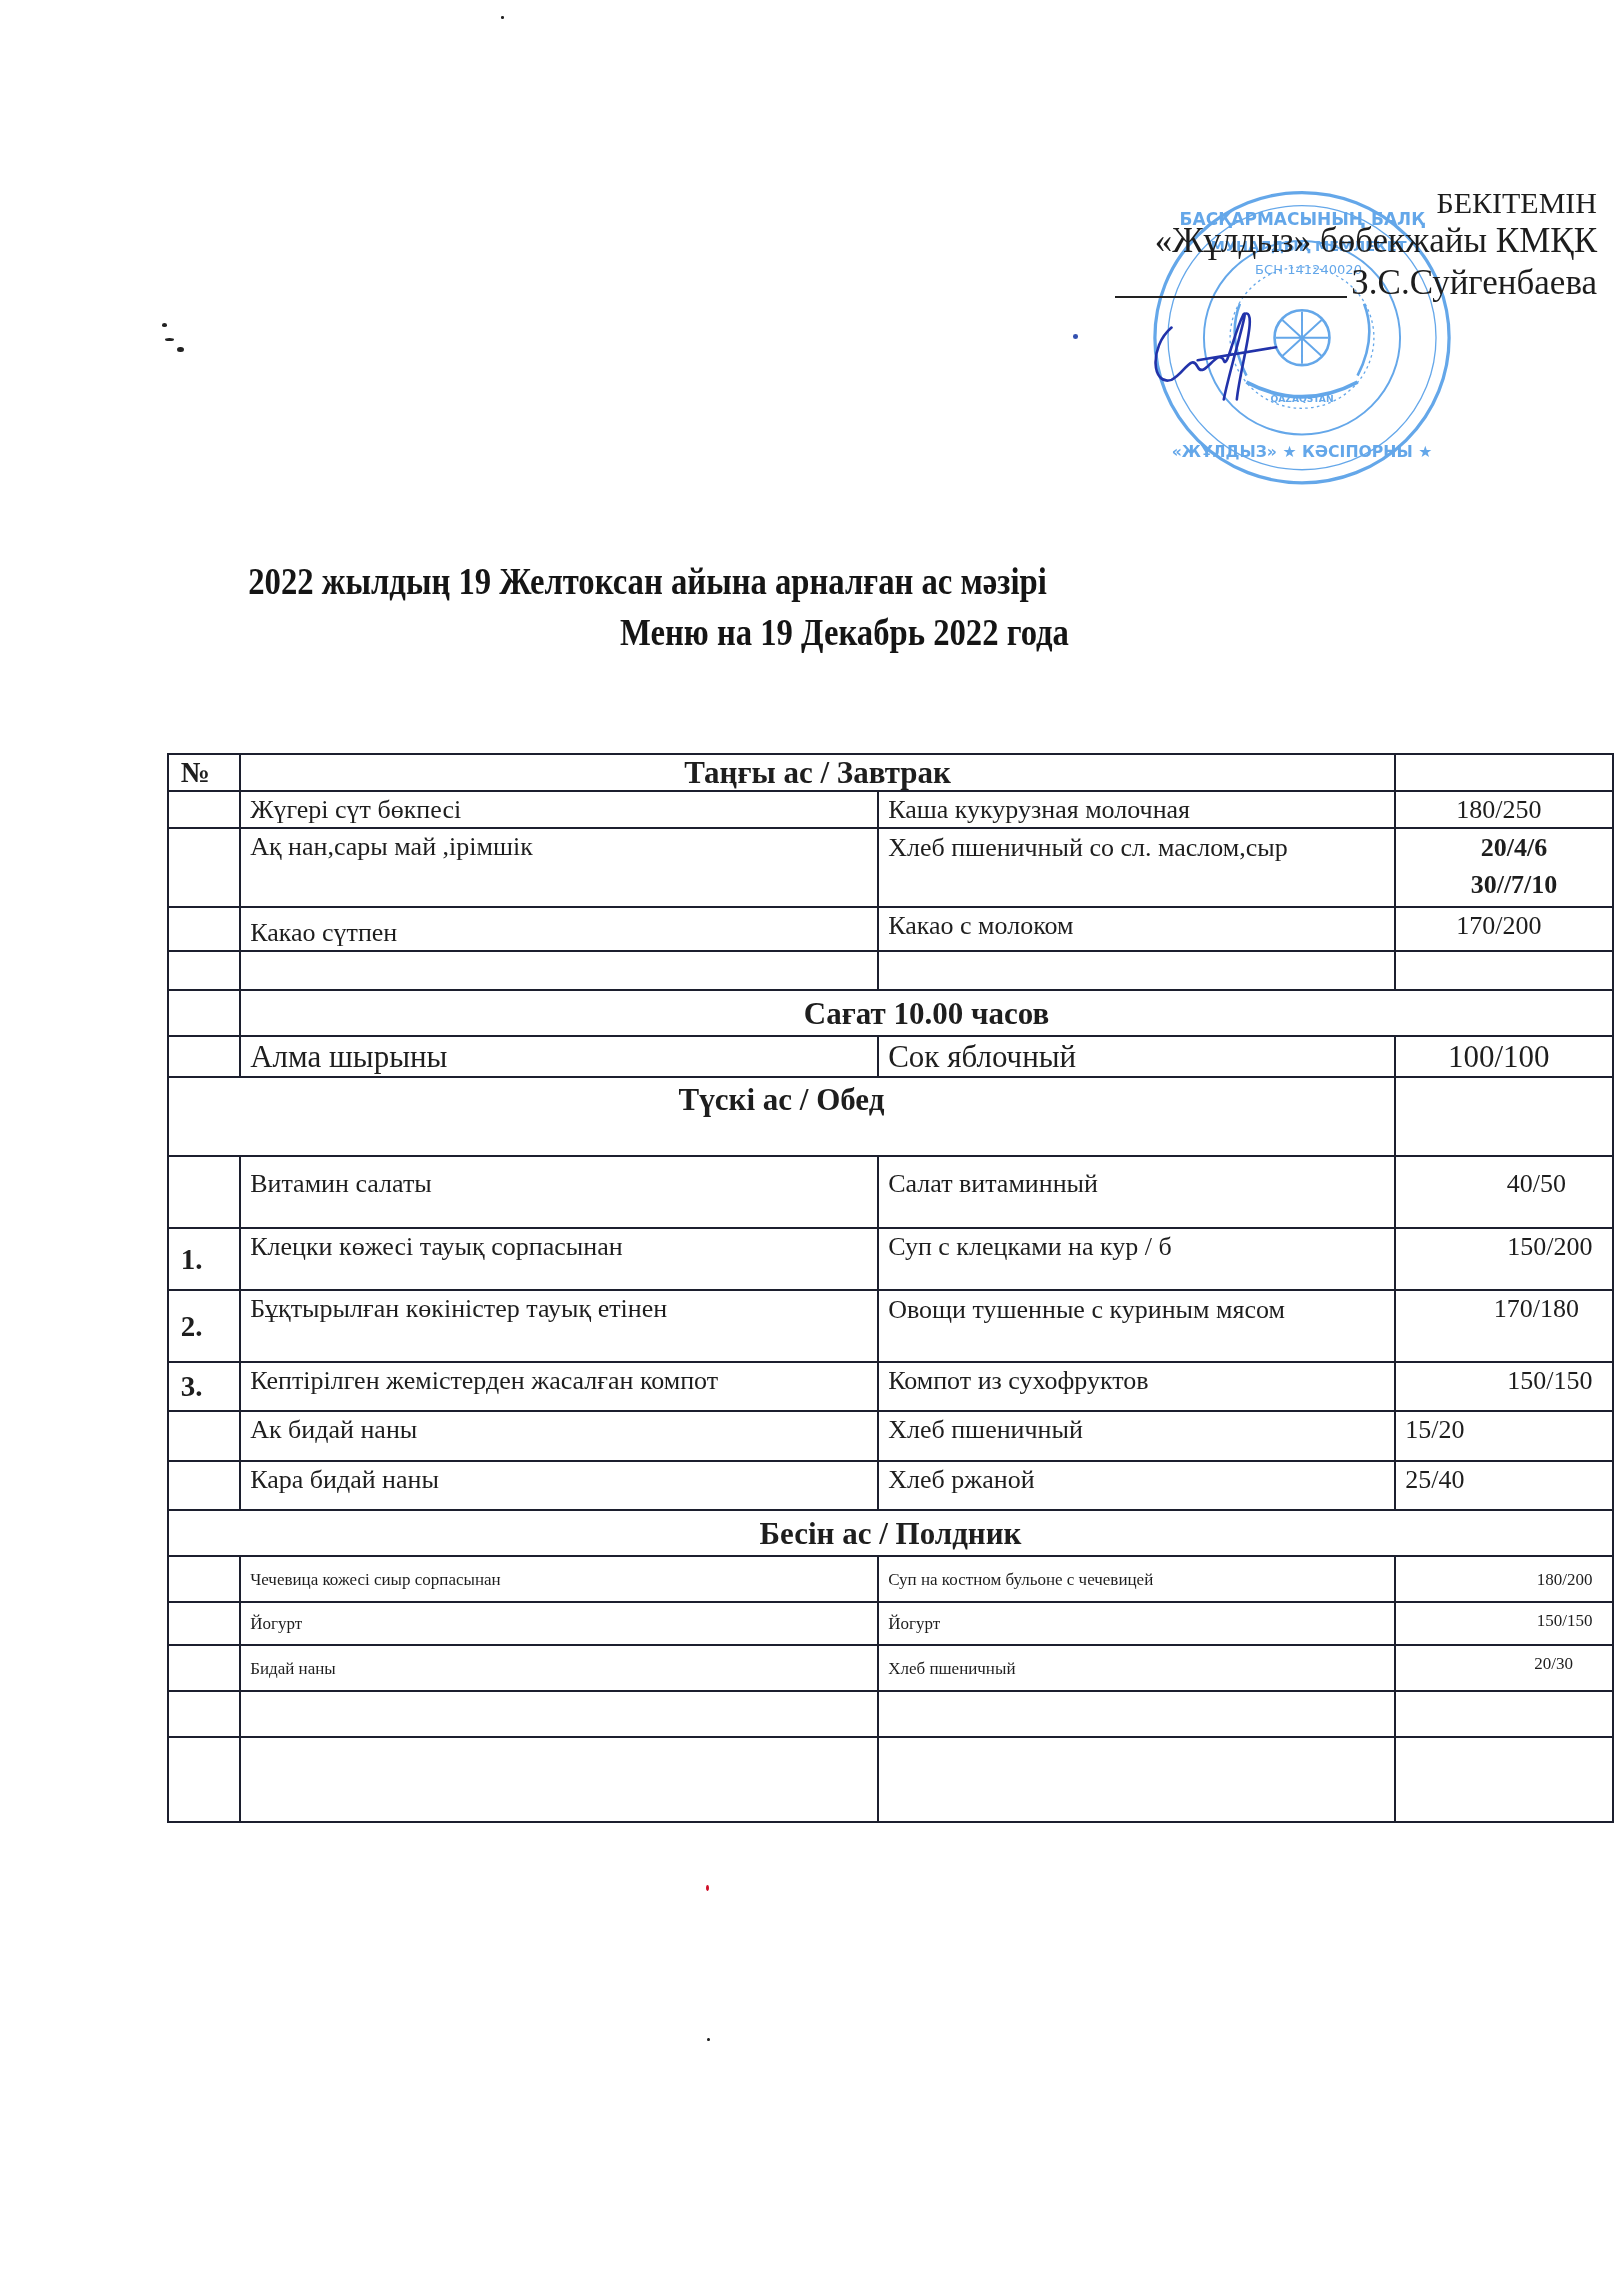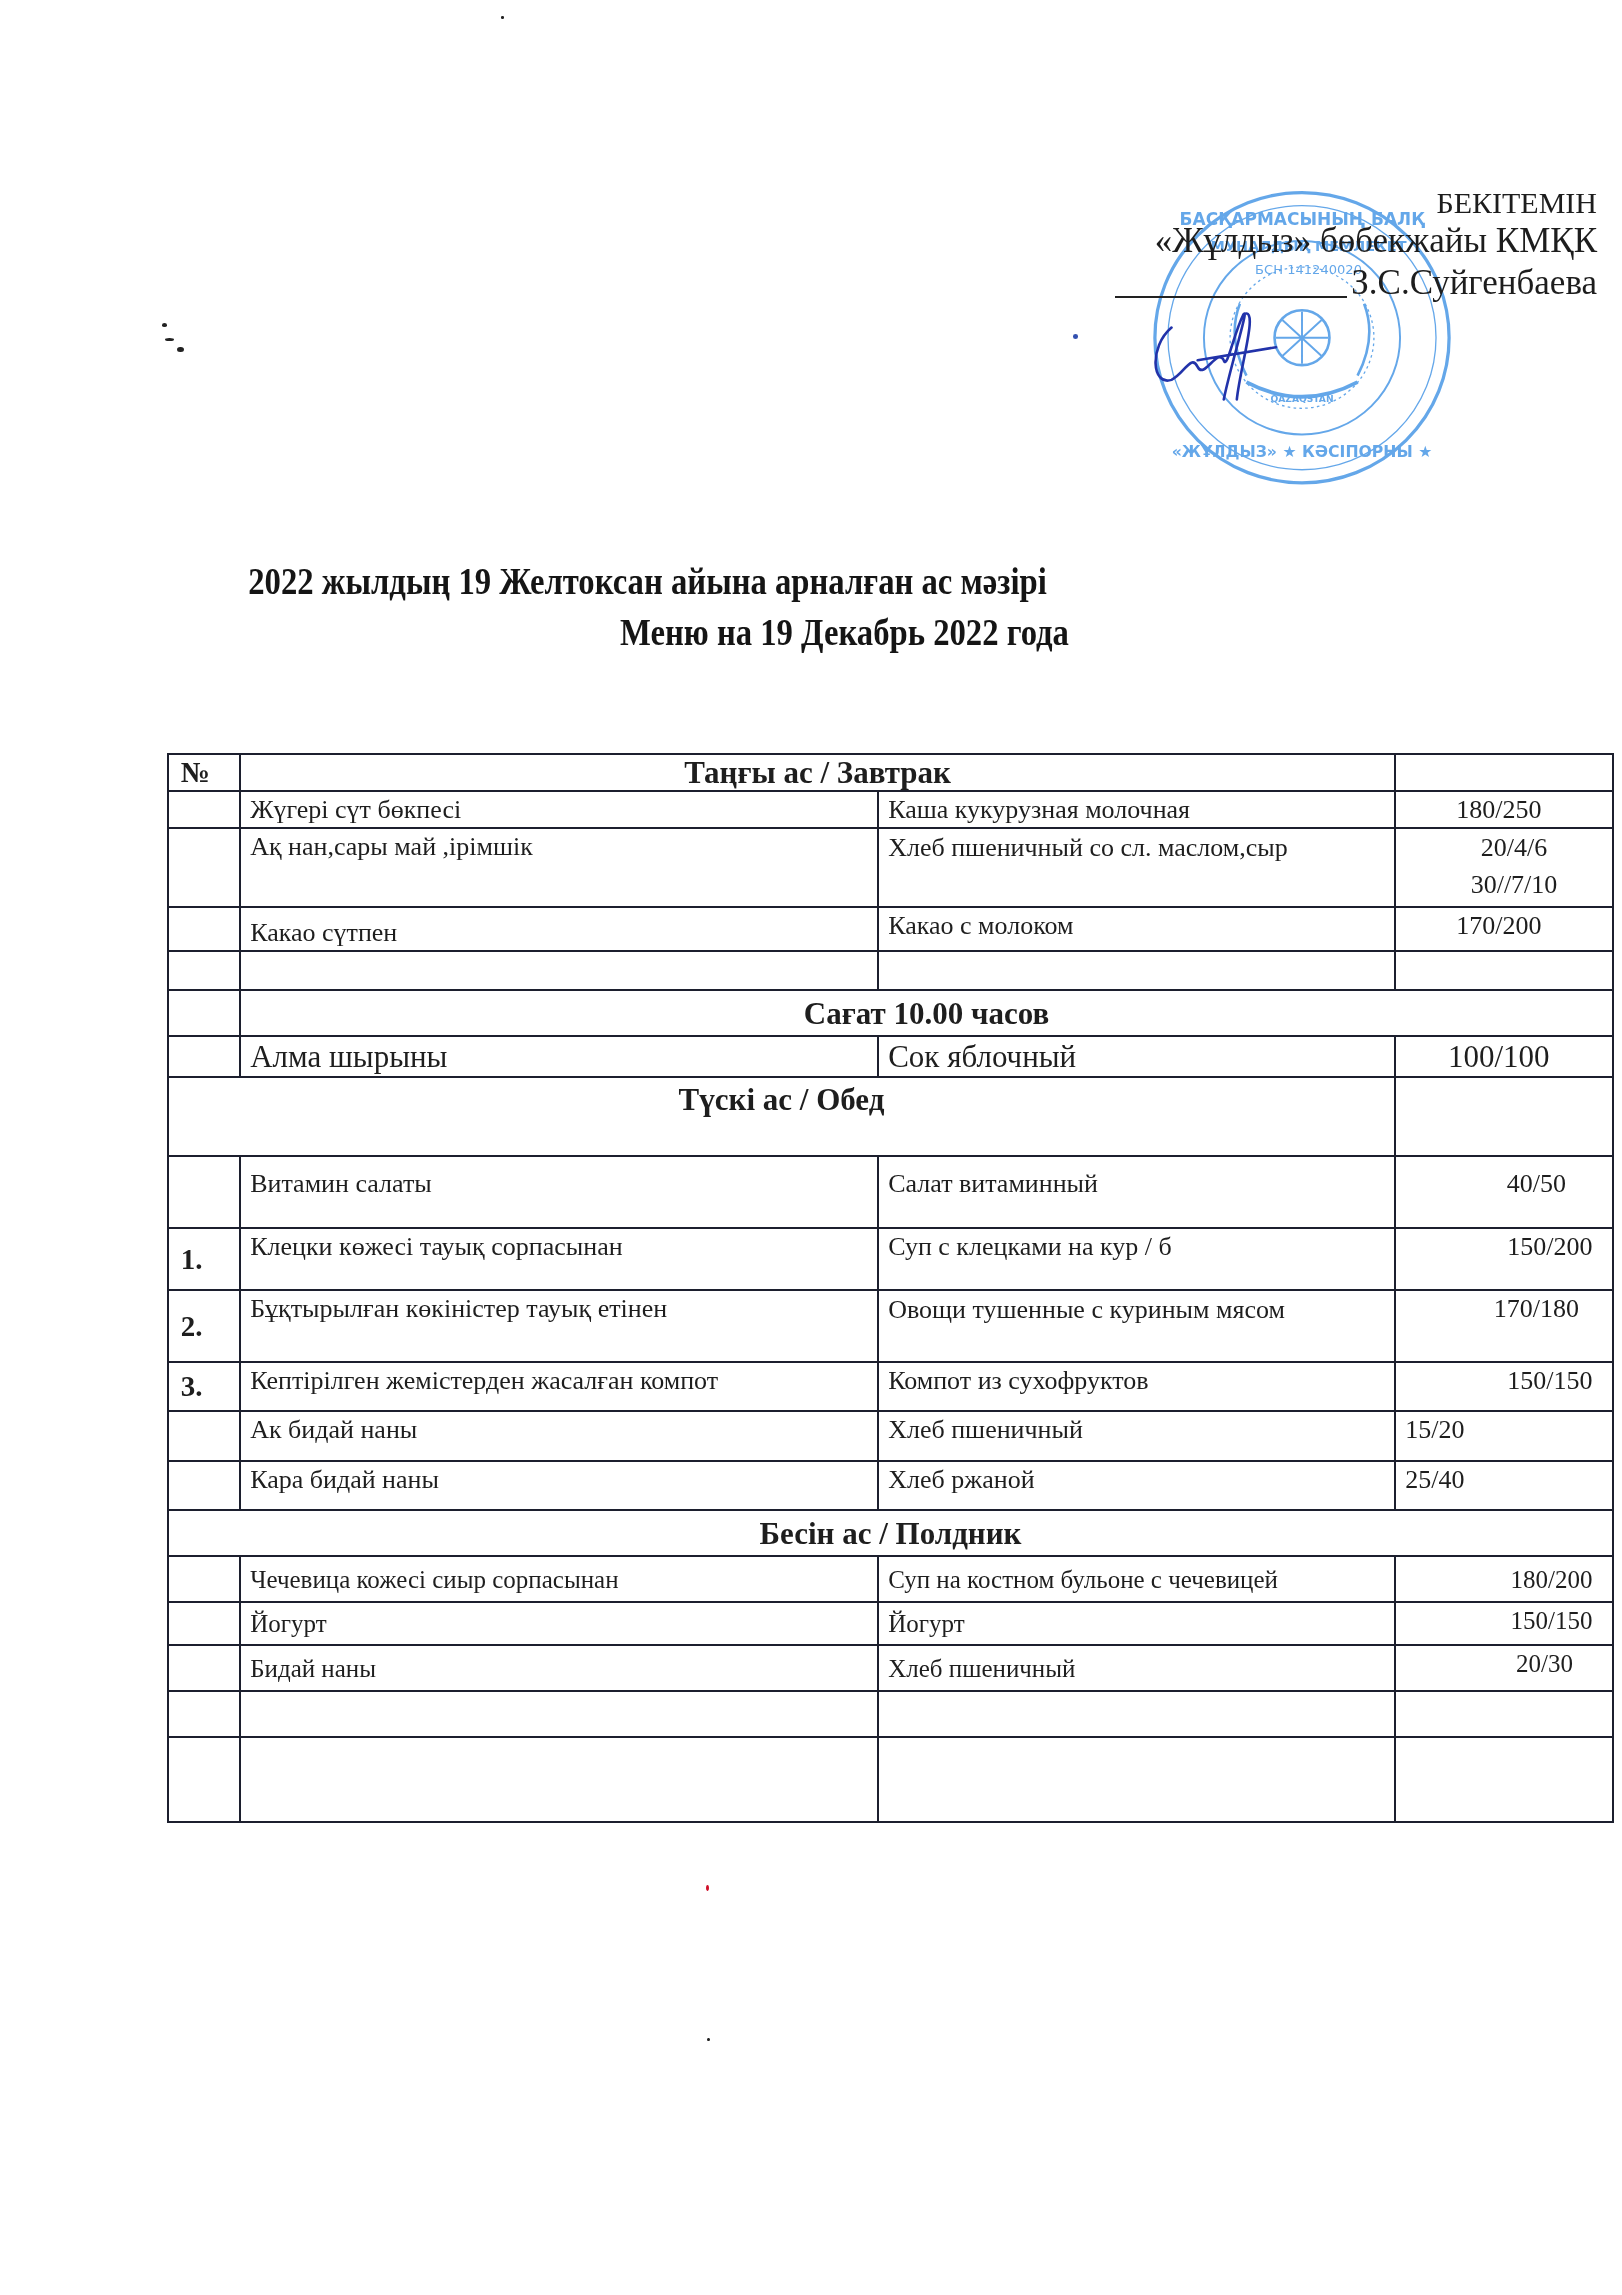--- a/index.html
+++ b/index.html
@@ -30,21 +30,21 @@
   .menu td { border: 2px solid #1c1f2e; padding: 0 9.2px; vertical-align: top; font-size: 26px; line-height: 35px; color: #1e1e1e; }
   .menu col.c-num { width: 72px; }
   .menu col.c-kz { width: 638px; }
   .menu col.c-ru { width: 517px; }
   .menu col.c-por { width: 218px; }
   .menu .sec { text-align: center; font-weight: bold; font-size: 31px; vertical-align: middle; }
   .menu .num { font-weight: bold; font-size: 29px; text-align: left; vertical-align: middle; padding-left: 11.8px; }
   .menu .por { text-align: right; padding-right: 19.6px; }
   .menu .por.center { text-align: center; }
   .menu .big { font-size: 31px; line-height: 39px; }
-  .menu .small { font-size: 25px; }
+  .menu .small { font-size: 17px; }
   .menu .twoline { line-height: 37px; }
 
   .r-h { height: 36px; }
   .r-1 { height: 36px; border-radius: 13px; }
   .r-2 { height: 79px; }
   .r-3 { height: 44px; }
   .r-e { height: 39px; }
   .r-s { height: 46px; }
   .r-a { height: 39px; }
   .r-t { height: 79px; }
@@ -121,21 +121,21 @@
   <tr class="r-1">
     <td class="num"></td>
     <td>Жүгері   сүт бөкпесі</td>
     <td>Каша кукурузная   молочная</td>
     <td class="por center">180/250</td>
   </tr>
   <tr class="r-2">
     <td class="num"></td>
     <td>Ақ нан,сары май ,ірімшік</td>
     <td class="twoline">Хлеб пшеничный со сл. маслом,сыр</td>
-    <td class="por center twoline" style="padding-left:59px;padding-right:39px;">20/4/6 30//7/10</td>
+    <td class="por center twoline" style="padding-left:59px;padding-right:39px;font-weight:bold;">20/4/6 30//7/10</td>
   </tr>
   <tr class="r-3">
     <td class="num"></td>
     <td style="padding-top:6.5px">Какао  сүтпен</td>
     <td>Какао   с молоком</td>
     <td class="por center">170/200</td>
   </tr>
   <tr class="r-e">
     <td class="num"></td>
     <td></td>

